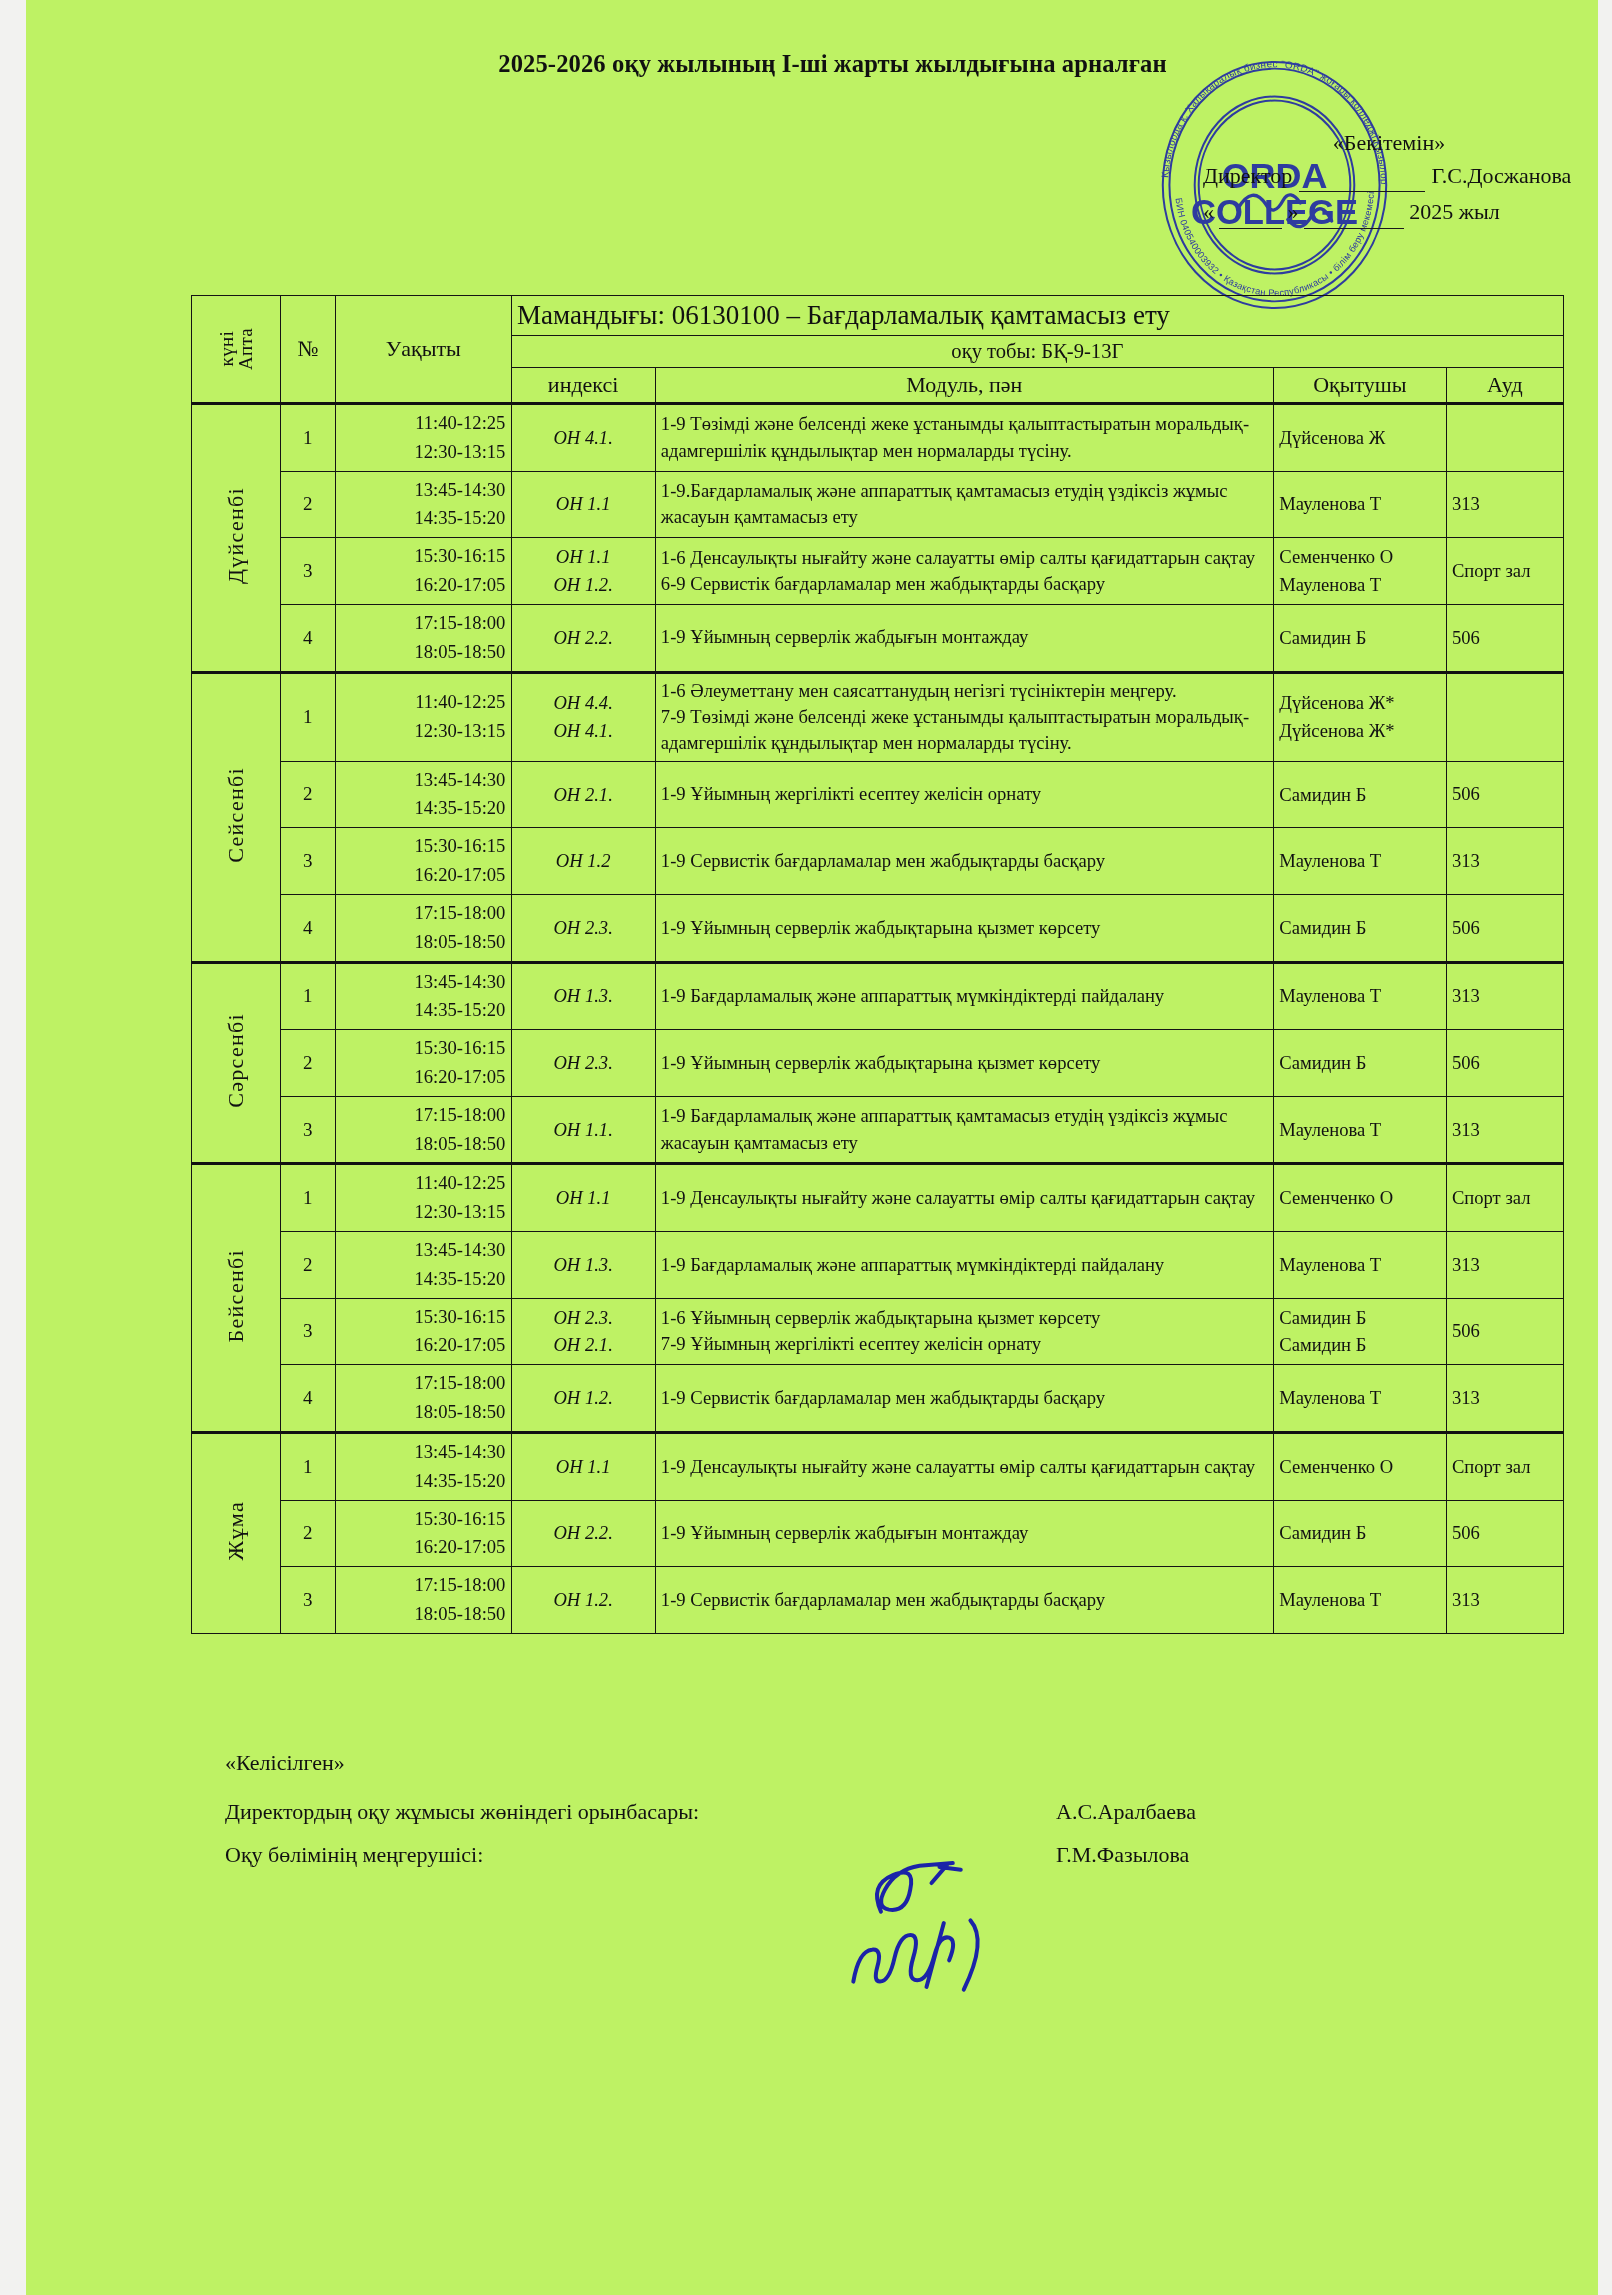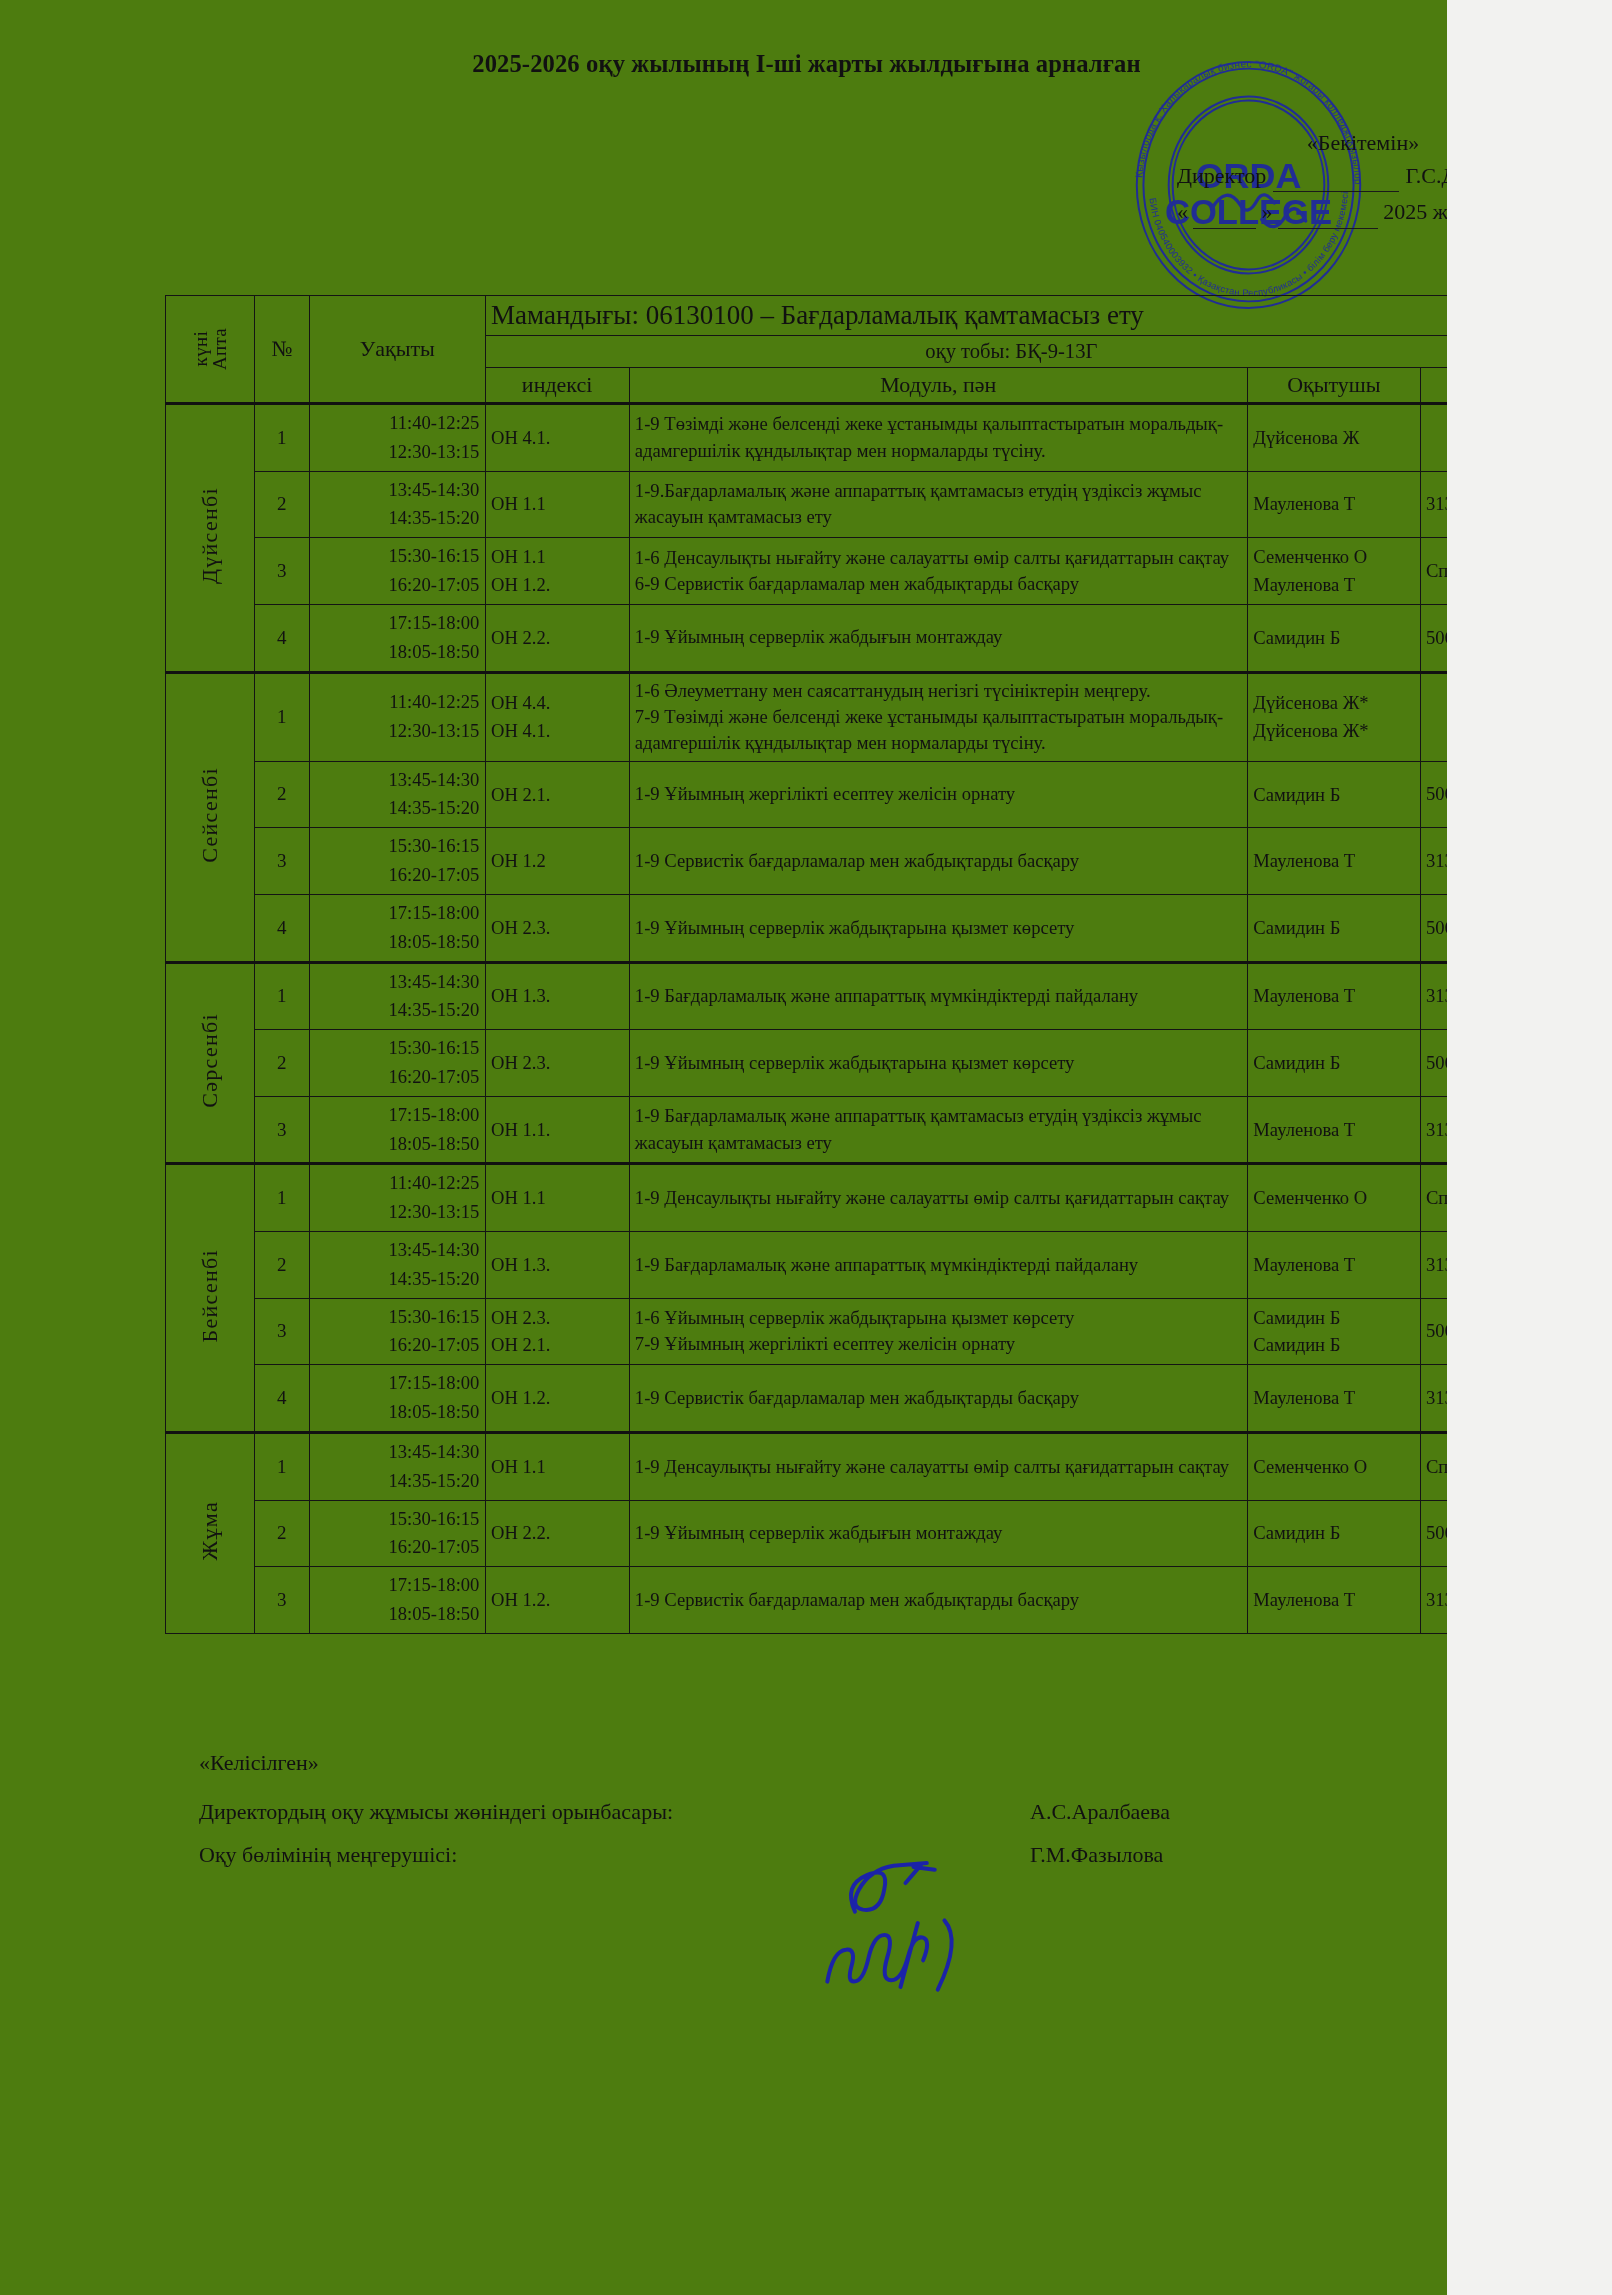--- a/index.html
+++ b/index.html
@@ -2,26 +2,27 @@
 <html style="font-size:10.6px"><head>
 <meta charset="utf-8">
 <style>
   html, body {
     margin: 0;
     padding: 0;
     background: #f2f2f0;
   }
   .page {
     position: relative;
-    width: 1447px;
+    width: 1572px;
     height: 2295px;
-    background: #4d7c0f;
+    background: #bef264;
     font-family: "Liberation Serif", "DejaVu Serif", serif;
     color: #111;
     overflow: hidden;
+    margin-left: 26px;
   }
 
   
   .doc-title {
     position: absolute;
     top: 48px;
     left: 0;
     width: 1613px;
     text-align: center;
     font-weight: bold;
@@ -147,21 +148,21 @@
   }
   .hdr-day-inner {
     display: flex;
     flex-direction: row-reverse;
     justify-content: center;
     align-items: center;
     height: 100%;
   }
   .cell-num   { text-align: center; font-size: 19px; }
   .cell-time  { text-align: right; font-weight: bold; font-size: 18.6px; line-height: 1.55; padding-left: 8px; white-space: pre-line; }
-  .cell-index { text-align: left; font-size: 18.6px; line-height: 1.5; white-space: pre-line; }
+  .cell-index { text-align: center; font-size: 18.6px; line-height: 1.5; white-space: pre-line; font-style: italic; }
   .cell-module{ text-align: left; font-size: 18.6px; line-height: 1.42; padding-left: 8px; white-space: pre-line; }
   .cell-teacher{ text-align: left; font-size: 18.6px; line-height: 1.5; padding-left: 8px; white-space: pre-line; }
   .cell-room  { text-align: left; font-size: 18.6px; padding-left: 8px; }
 
   tr.day-start > td, tr.day-start > th { border-top: 3.3px solid #111; }
 
   
   .footer {
     position: absolute;
     left: 199px;

